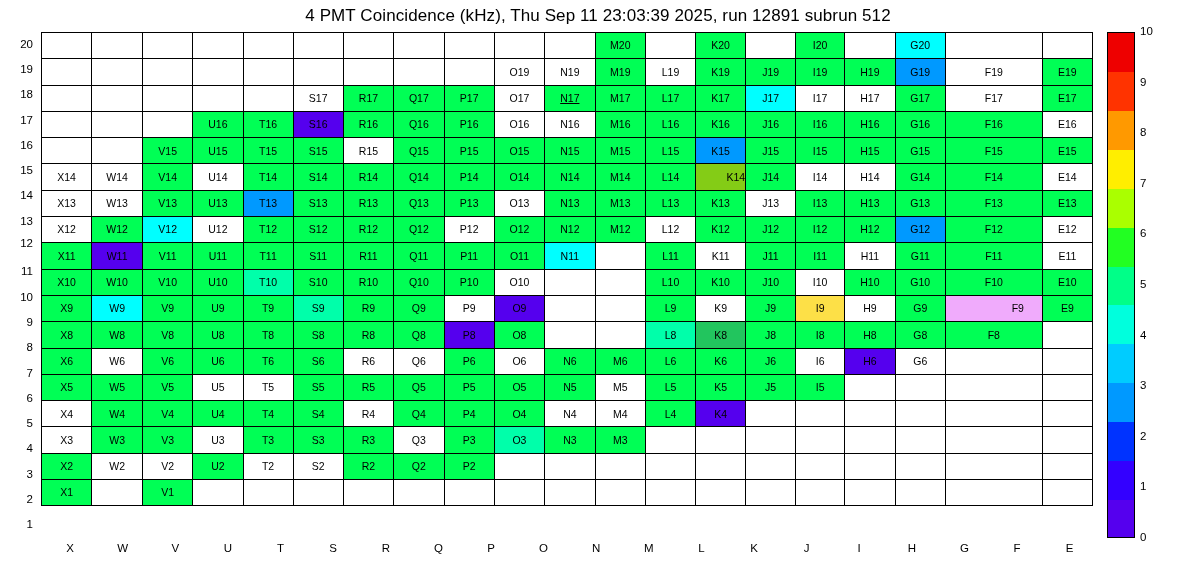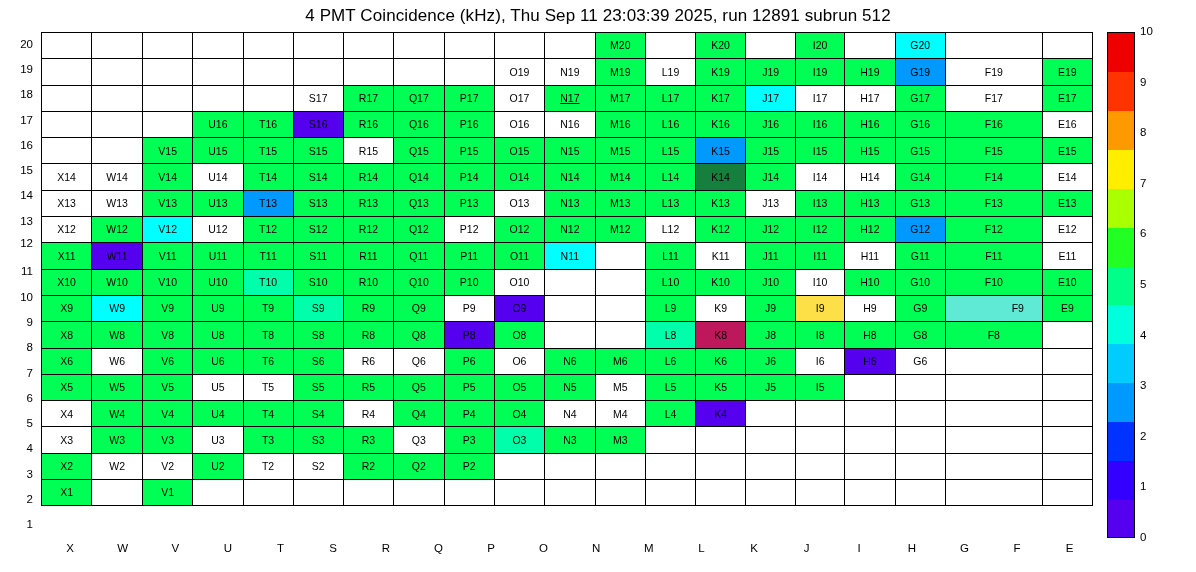--- a/index.html
+++ b/index.html
@@ -180,21 +180,21 @@
             <td style="background: rgb(255, 255, 255);">U14</td>
             <td style="background: rgb(0, 255, 85);">T14</td>
             <td style="background: rgb(0, 255, 85);">S14</td>
             <td style="background: rgb(0, 255, 85);">R14</td>
             <td style="background: rgb(0, 255, 85);">Q14</td>
             <td style="background: rgb(0, 255, 85);">P14</td>
             <td style="background: rgb(0, 255, 85);">O14</td>
             <td style="background: rgb(0, 255, 85);">N14</td>
             <td style="background: rgb(0, 255, 85);">M14</td>
             <td style="background: rgb(0, 255, 85);">L14</td>
-            <td style="background: #15803d;">K14</td>
+            <td style="background: #84cc16; text-align: right;">K14</td>
             <td style="background: rgb(0, 255, 85);">J14</td>
             <td style="background: rgb(255, 255, 255);">I14</td>
             <td style="background: rgb(255, 255, 255);">H14</td>
             <td style="background: rgb(0, 255, 85);">G14</td>
             <td style="background: rgb(0, 255, 85);">F14</td>
             <td style="background: rgb(255, 255, 255);">E14</td>
           </tr>
           <tr>
             <td style="background: rgb(255, 255, 255);">X13</td>
             <td style="background: rgb(255, 255, 255);">W13</td>
@@ -295,38 +295,38 @@
             <td style="background: rgb(255, 255, 255);">P9</td>
             <td style="background: rgb(85, 0, 238);">O9</td>
             <td style="background: rgb(255, 255, 255);"></td>
             <td style="background: rgb(255, 255, 255);"></td>
             <td style="background: rgb(0, 255, 85);">L9</td>
             <td style="background: rgb(255, 255, 255);">K9</td>
             <td style="background: rgb(0, 255, 85);">J9</td>
             <td style="background: #fde047; margin-left: 46px;">I9</td>
             <td style="background: rgb(255, 255, 255);">H9</td>
             <td style="background: rgb(0, 255, 85);">G9</td>
-            <td style="background: #5eead4; padding-left: 48px;">F9</td>
+            <td style="background: #f0abfc; padding-left: 48px;">F9</td>
             <td style="background: rgb(0, 255, 85);">E9</td>
           </tr>
           <tr>
             <td style="background: rgb(0, 255, 85);">X8</td>
             <td style="background: rgb(0, 255, 85);">W8</td>
             <td style="background: rgb(0, 255, 85);">V8</td>
             <td style="background: rgb(0, 255, 85);">U8</td>
             <td style="background: rgb(0, 255, 85);">T8</td>
             <td style="background: rgb(0, 255, 85);">S8</td>
             <td style="background: rgb(0, 255, 85);">R8</td>
             <td style="background: rgb(0, 255, 85);">Q8</td>
             <td style="background: rgb(85, 0, 238);">P8</td>
             <td style="background: rgb(0, 255, 85);">O8</td>
             <td style="background: rgb(255, 255, 255);"></td>
             <td style="background: rgb(255, 255, 255);"></td>
             <td style="background: rgb(0, 255, 170);">L8</td>
-            <td style="background: #be185d;">K8</td>
+            <td style="background: #22c55e;">K8</td>
             <td style="background: rgb(0, 255, 85);">J8</td>
             <td style="background: rgb(0, 255, 85);">I8</td>
             <td style="background: rgb(0, 255, 85);">H8</td>
             <td style="background: rgb(0, 255, 85);">G8</td>
             <td style="background: rgb(0, 255, 85);">F8</td>
             <td style="background: rgb(255, 255, 255);"></td>
           </tr>
           <tr>
             <td style="background: rgb(0, 255, 85);">X6</td>
             <td style="background: rgb(255, 255, 255);">W6</td>

